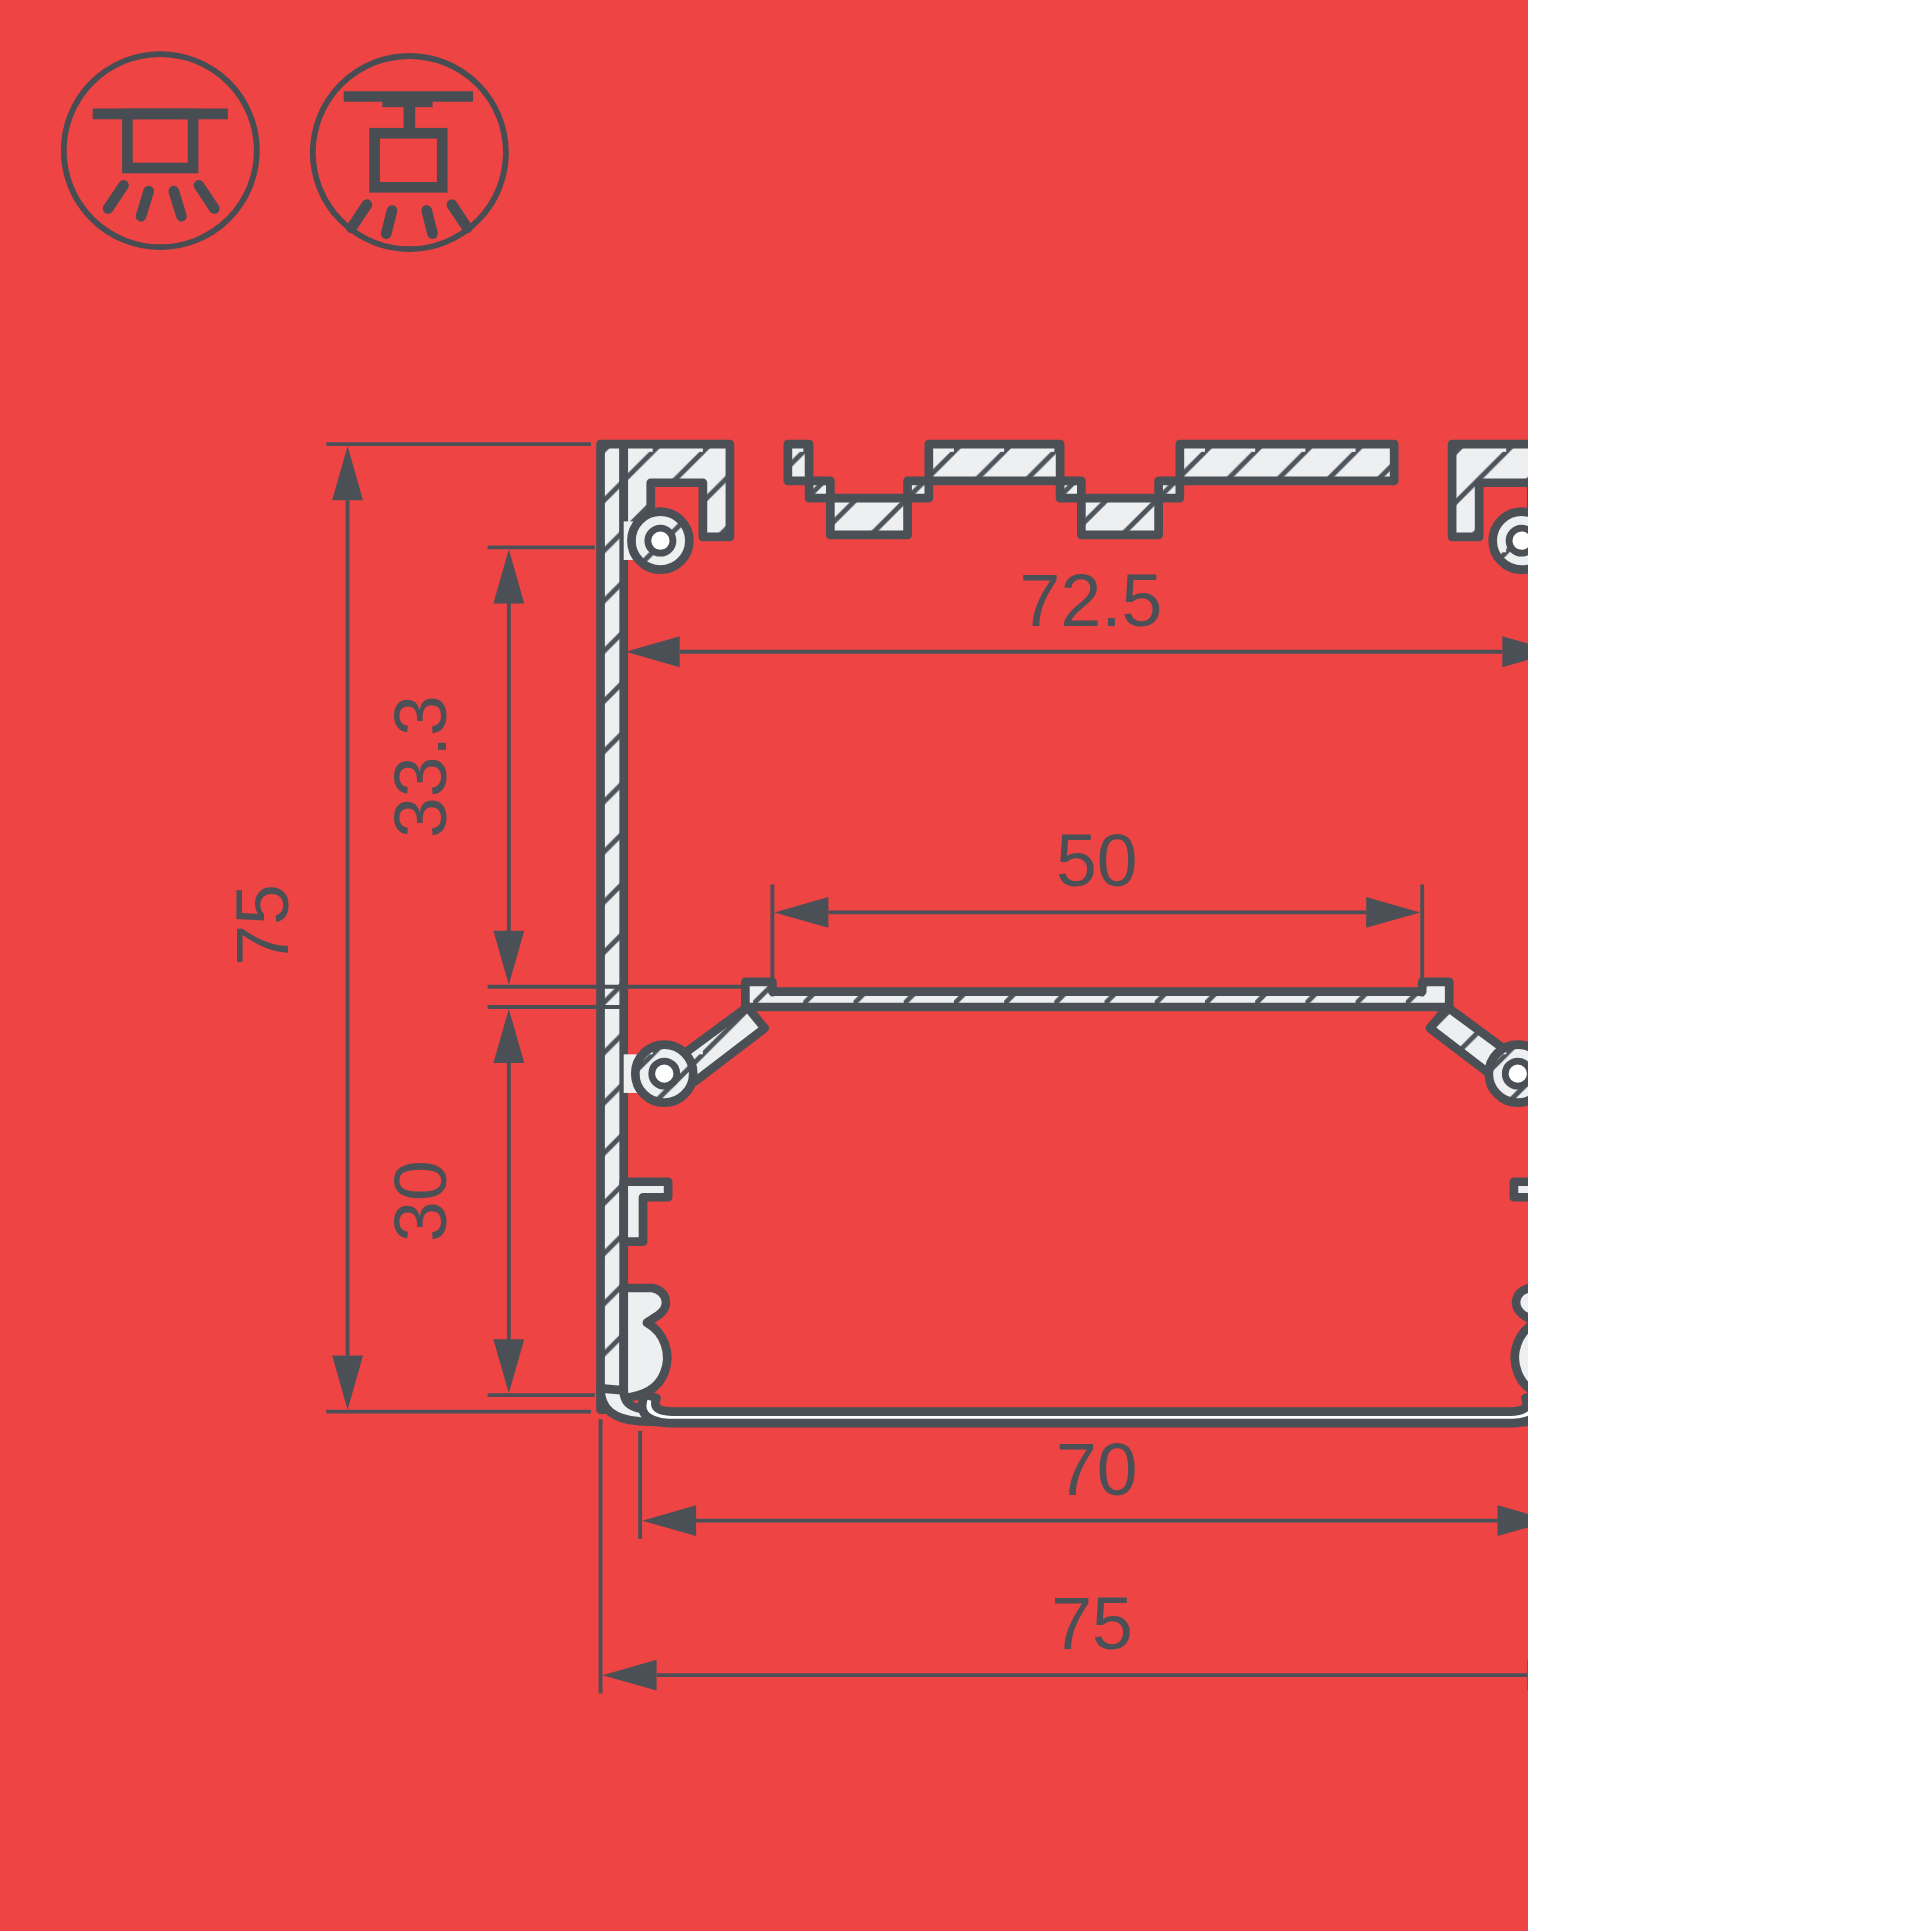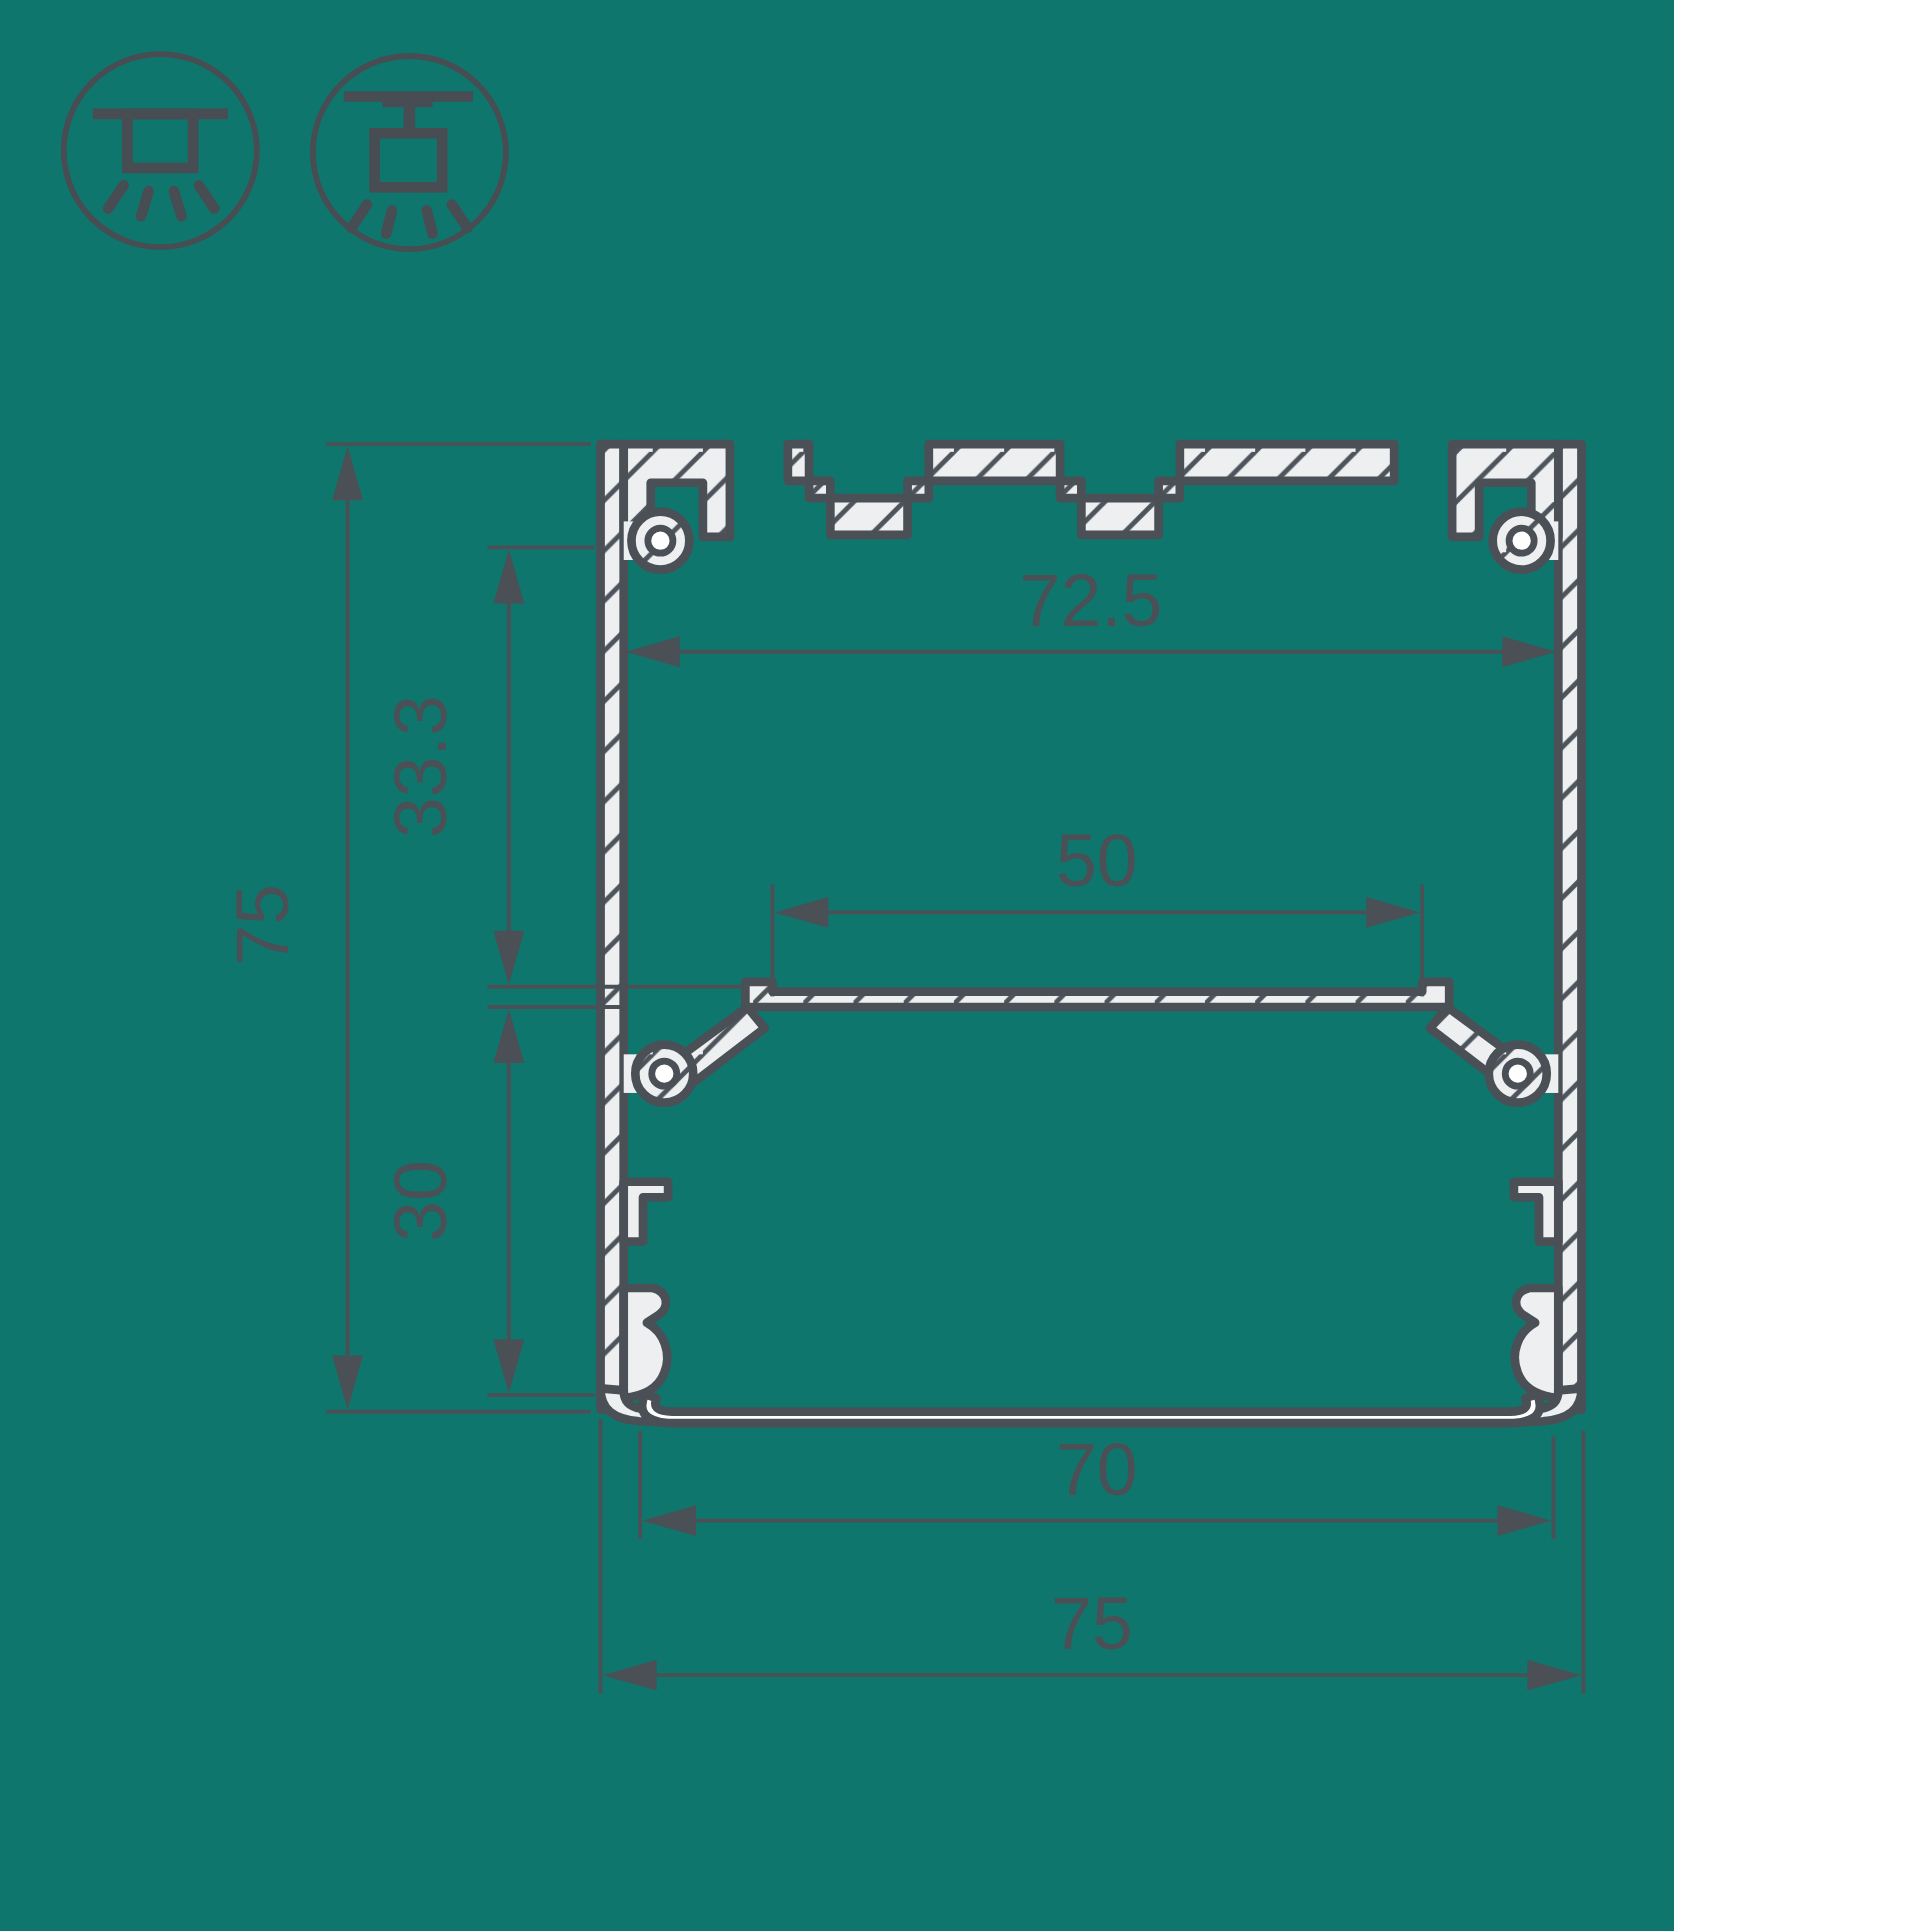--- a/index.html
+++ b/index.html
@@ -1,17 +1,17 @@
 <!DOCTYPE html>
 <html><head>
 <meta charset="utf-8">
 <style>
   html,body{margin:0;padding:0;background:#ffffff;}
   body{font-family:"Liberation Sans", sans-serif;}
-  .stage{width:1674px;height:1931px;background:#0f766e;position:relative;overflow:hidden;}
+  .stage{width:1528px;height:1931px;background:#ef4444;position:relative;overflow:hidden;}
   svg{display:block;}
   .outline{stroke:#4a5056;stroke-width:9;stroke-linejoin:round;}
   .thin{stroke:#4a5056;stroke-width:4;fill:none;}
   .dimtxt{fill:#4a5056;font-size:76px;font-family:"Liberation Sans",sans-serif;}
   .icon-stroke{stroke:#474d53;fill:none;}
 </style>
 </head>
 <body>
 
 <div class="stage">

